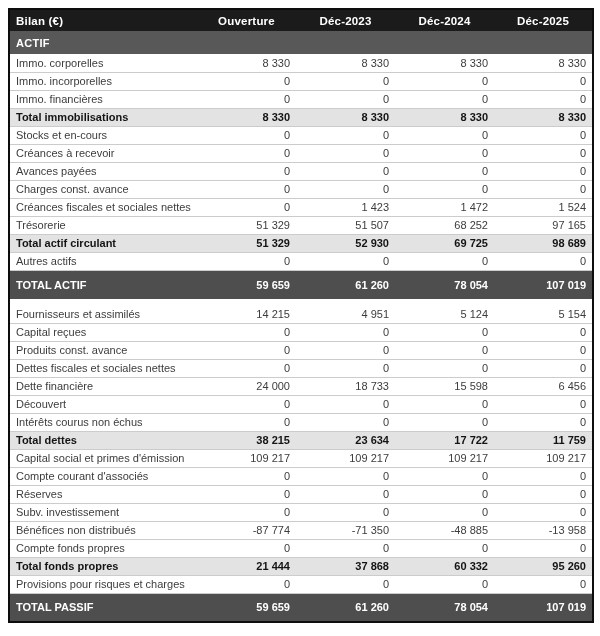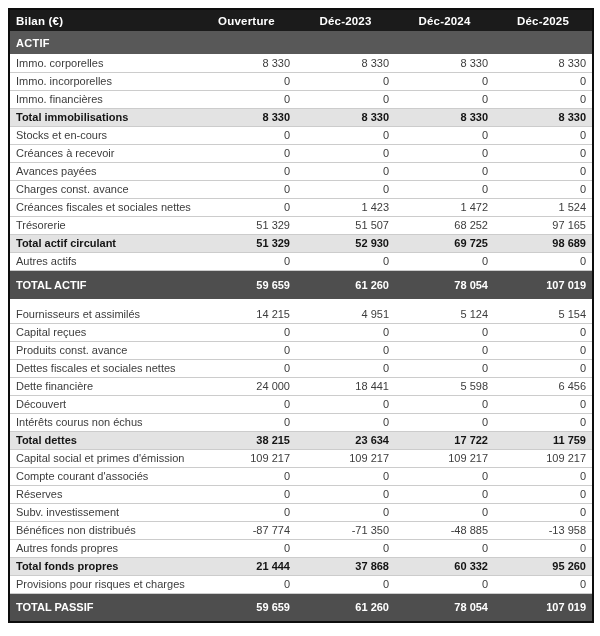--- a/index.html
+++ b/index.html
@@ -242,22 +242,22 @@
         <tr class="r-normal">
           <td class="lbl">Dettes fiscales et sociales nettes</td>
           <td class="num">0</td>
           <td class="num">0</td>
           <td class="num">0</td>
           <td class="num">0</td>
         </tr>
         <tr class="r-normal">
           <td class="lbl">Dette financière</td>
           <td class="num">24 000</td>
-          <td class="num">18 441</td>
-          <td class="num">5 598</td>
+          <td class="num">18 733</td>
+          <td class="num">15 598</td>
           <td class="num">6 456</td>
         </tr>
         <tr class="r-normal">
           <td class="lbl">Découvert</td>
           <td class="num">0</td>
           <td class="num">0</td>
           <td class="num">0</td>
           <td class="num">0</td>
         </tr>
         <tr class="r-normal">
@@ -303,21 +303,21 @@
           <td class="num">0</td>
         </tr>
         <tr class="r-normal">
           <td class="lbl">Bénéfices non distribués</td>
           <td class="num">-87 774</td>
           <td class="num">-71 350</td>
           <td class="num">-48 885</td>
           <td class="num">-13 958</td>
         </tr>
         <tr class="r-normal">
-          <td class="lbl">Autres fonds propres</td>
+          <td class="lbl">Compte fonds propres</td>
           <td class="num">0</td>
           <td class="num">0</td>
           <td class="num">0</td>
           <td class="num">0</td>
         </tr>
         <tr class="r-subtotal">
           <td class="lbl">Total fonds propres</td>
           <td class="num">21 444</td>
           <td class="num">37 868</td>
           <td class="num">60 332</td>

